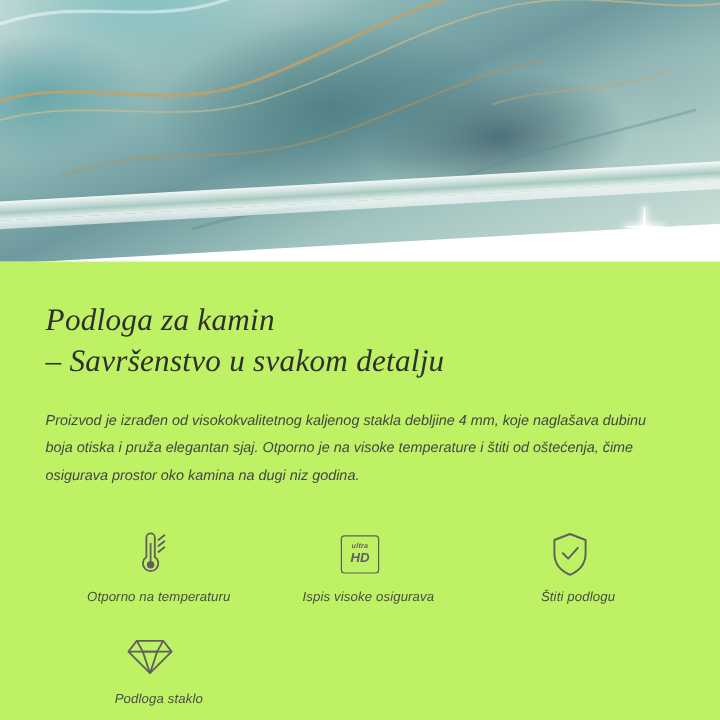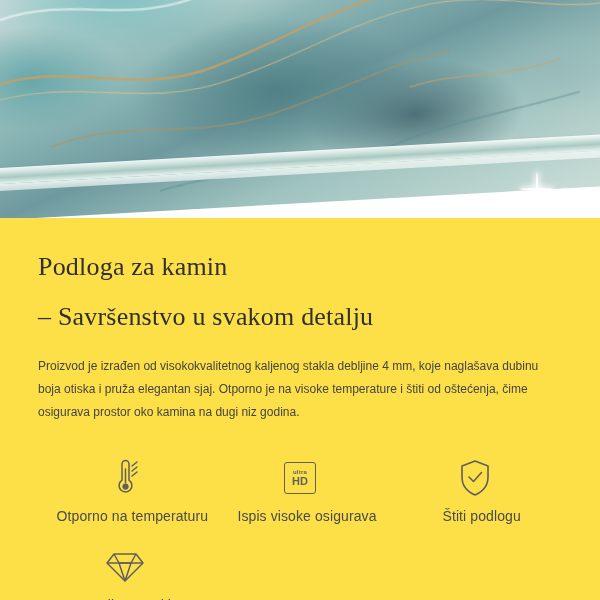--- a/index.html
+++ b/index.html
@@ -12,21 +12,22 @@
     background: #ffffff;
     font-family: "Liberation Sans", sans-serif;
     color: #3a3a3a;
     overflow: hidden;
   }
 
   .page {
     position: relative;
     width: 600px;
     height: 600px;
-    background: #fde047;
+    background: #bef264;
+    font-style: italic;
   }
 
   
   .hero {
     position: relative;
     width: 600px;
     height: 218px;
     overflow: hidden;
     background: #ffffff;
   }
@@ -123,21 +124,20 @@
     font-family: "Liberation Serif", serif;
     font-size: 26px;
     font-weight: 400;
     line-height: 1.32;
     color: #2f2f2f;
     margin: 16px 0 0 0;
     letter-spacing: 0.2px;
   }
   .headline .line2 {
     display: block;
-    margin-top: 16px;
   }
 
   .paragraph {
     margin: 20px 0 0 0;
     font-size: 12px;
     line-height: 1.95;
     color: #444444;
     max-width: 528px;
   }
 
@@ -159,21 +159,21 @@
 
   .feature-icon {
     height: 42px;
     display: flex;
     align-items: center;
     justify-content: flex-end;
   }
 
   .feature-label {
     margin-top: 9px;
-    font-size: 14px;
+    font-size: 11px;
     color: #4a4a4a;
     text-align: center;
     letter-spacing: 0.1px;
     margin-left: 14px;
   }
 
   .ultrahd-box {
     width: 30px;
     height: 30px;
     border: 1.6px solid #5f5f5f;

